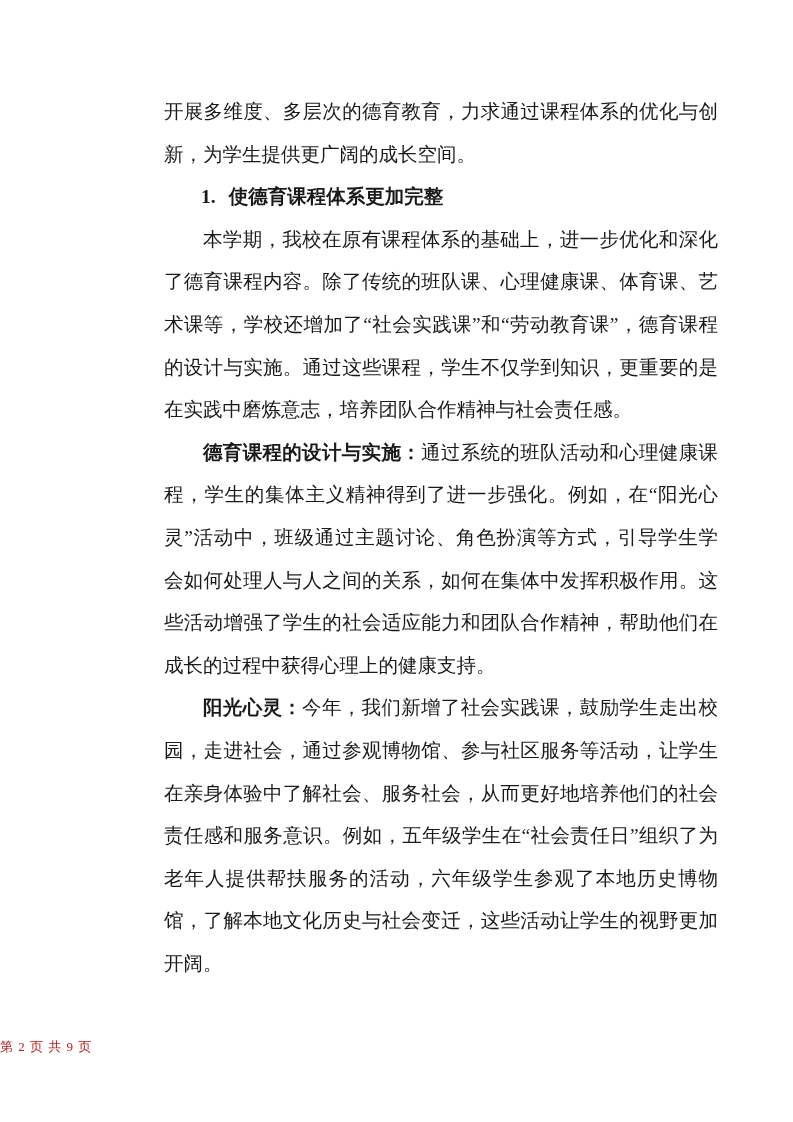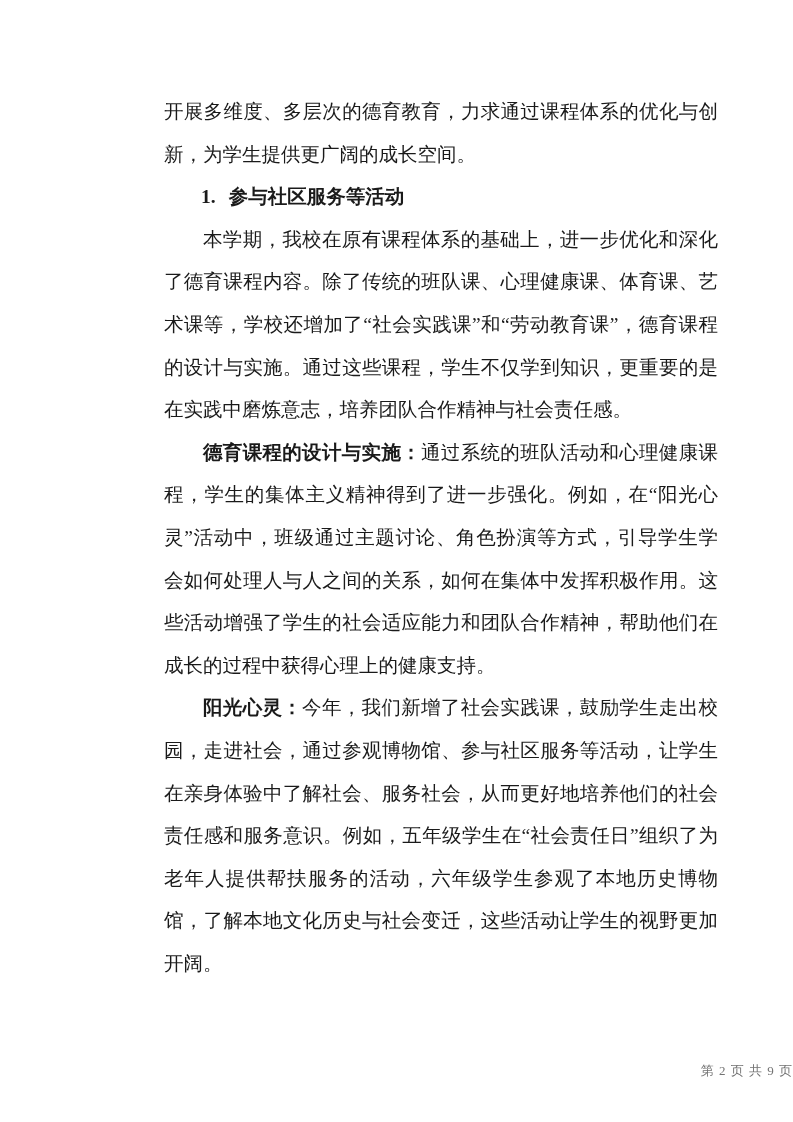--- a/index.html
+++ b/index.html
@@ -43,38 +43,37 @@
     letter-spacing: 0;
   }
   .lead {
     font-weight: bold;
   }
   .footer {
     position: absolute;
     top: 1038px;
     left: 0;
     width: 100%;
-    text-align: right;
+    text-align: left;
     font-size: 13px;
     line-height: 18px;
-    color: #737373;
+    color: #b91c1c;
     letter-spacing: 1px;
-    margin-top: 24px;
   }
 </style>
 </head>
 <body>
 
 <div class="page">
   <div class="content">
 
     <p class="para-continuation">开展多维度、多层次的德育教育，力求通过课程体系的优化与创新，为学生提供更广阔的成长空间。</p>
 
     <p class="section-heading">
-      <span class="h-num">1.</span><span class="h-title">参与社区服务等活动</span>
+      <span class="h-num">1.</span><span class="h-title">使德育课程体系更加完整</span>
     </p>
 
     <p class="para-indent">本学期，我校在原有课程体系的基础上，进一步优化和深化了德育课程内容。除了传统的班队课、心理健康课、体育课、艺术课等，学校还增加了“社会实践课”和“劳动教育课”，德育课程的设计与实施。通过这些课程，学生不仅学到知识，更重要的是在实践中磨炼意志，培养团队合作精神与社会责任感。</p>
 
     <p class="para-indent">
       <span class="lead">德育课程的设计与实施：</span><span>通过系统的班队活动和心理健康课程，学生的集体主义精神得到了进一步强化。例如，在“阳光心灵”活动中，班级通过主题讨论、角色扮演等方式，引导学生学会如何处理人与人之间的关系，如何在集体中发挥积极作用。这些活动增强了学生的社会适应能力和团队合作精神，帮助他们在成长的过程中获得心理上的健康支持。</span>
     </p>
 
     <p class="para-indent">
       <span class="lead">阳光心灵：</span><span>今年，我们新增了社会实践课，鼓励学生走出校园，走进社会，通过参观博物馆、参与社区服务等活动，让学生在亲身体验中了解社会、服务社会，从而更好地培养他们的社会责任感和服务意识。例如，五年级学生在“社会责任日”组织了为老年人提供帮扶服务的活动，六年级学生参观了本地历史博物馆，了解本地文化历史与社会变迁，这些活动让学生的视野更加开阔。</span>

